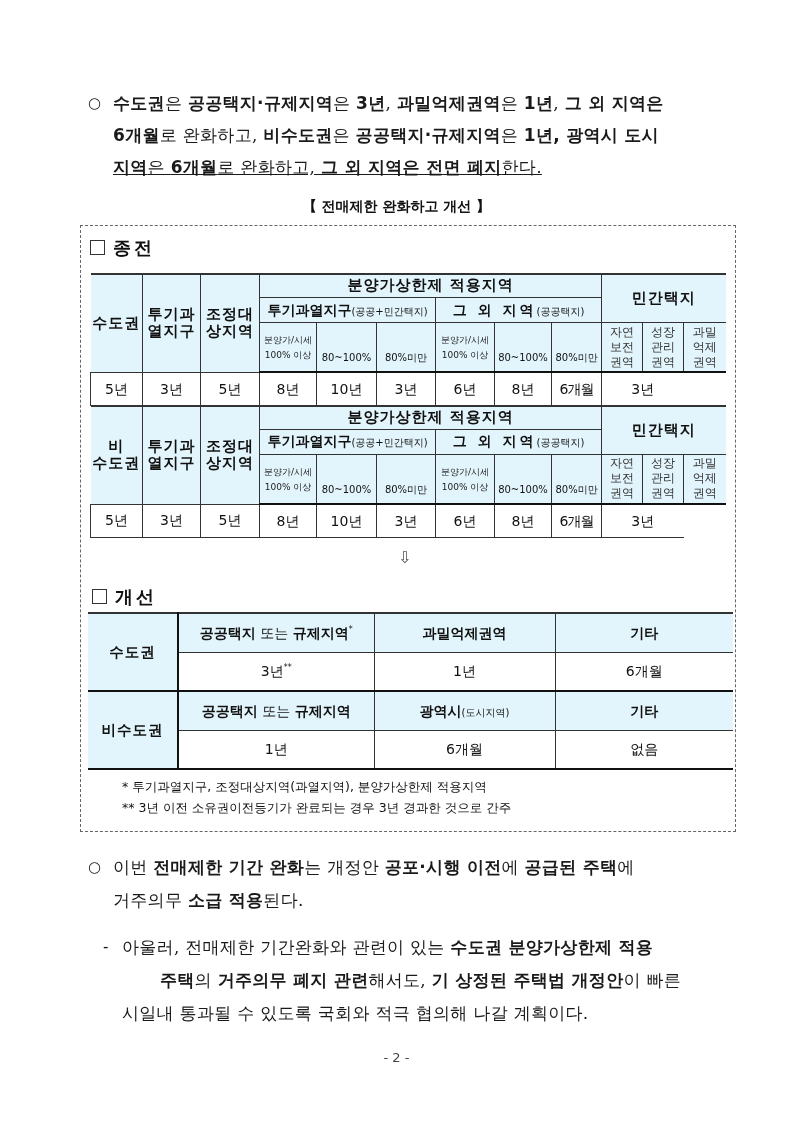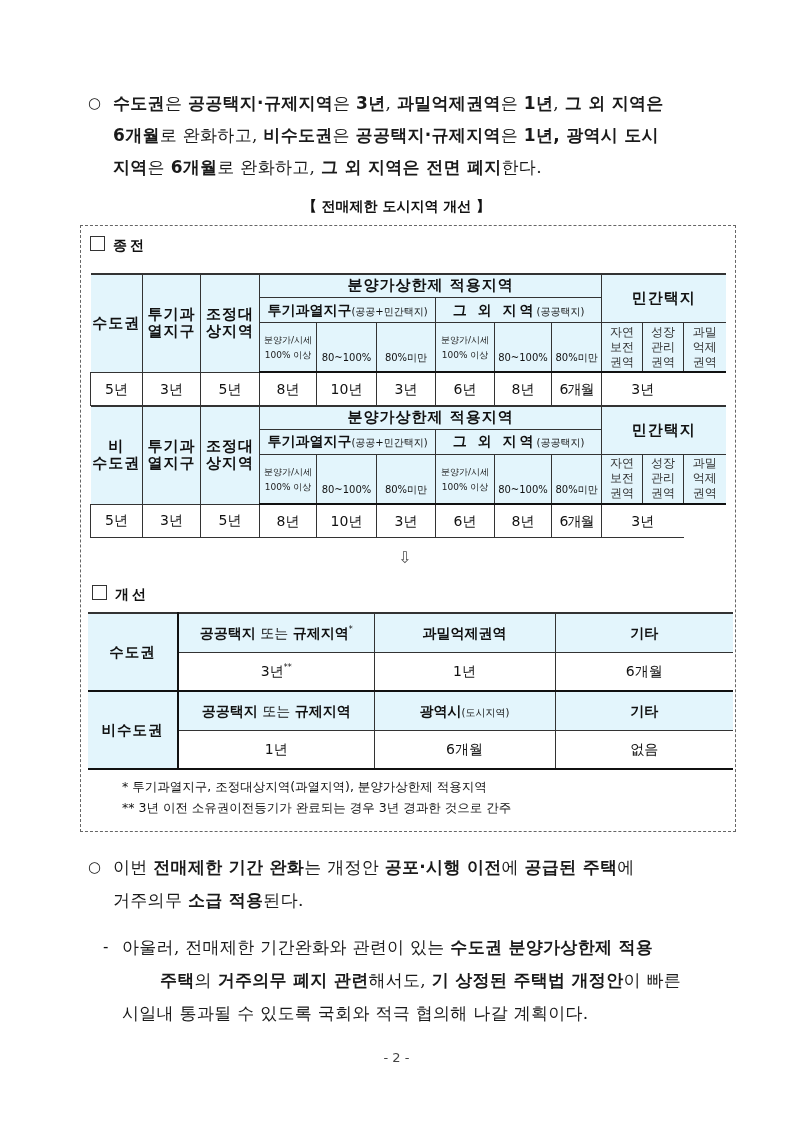--- a/index.html
+++ b/index.html
@@ -3,21 +3,21 @@
 <meta charset="utf-8">
 <style>
   html, body { margin:0; padding:0; background:#ffffff; }
   body { width:793px; height:1121px; position:relative; overflow:hidden;
          font-family:"DejaVu Sans","Liberation Sans",sans-serif; color:#111; }
   .para { position:absolute; left:113px; font-family:"DejaVu Serif","Liberation Serif",serif; font-size:17px; letter-spacing:0.3px; white-space:nowrap; color:#1a1a1a; }
   .para b { font-family:"DejaVu Sans","Liberation Sans",sans-serif; font-weight:bold; }
   .bullet { position:absolute; font-family:"DejaVu Sans",sans-serif; font-size:15px; }
   .caption { position:absolute; left:0; width:793px; text-align:center; top:198px; font-size:14px; font-weight:bold; }
   .dashbox { position:absolute; left:80px; top:225px; width:656px; height:607px; border:1.5px dashed #666; box-sizing:border-box; }
-  .section-title { position:absolute; font-size:14px; font-weight:bold; }
+  .section-title { position:absolute; font-size:18px; font-weight:bold; }
   .section-title .box { display:inline-block; width:13px; height:13px; border:1.3px solid #333; margin-right:8px; vertical-align:-1px; }
   table { border-collapse:collapse; position:absolute; table-layout:fixed; }
   td { border:1px solid #333; text-align:center; vertical-align:middle; padding:0; font-size:13px; line-height:1.15; }
   .hd { background:#e3f5fc; }
   .big { font-size:15px; font-weight:bold; letter-spacing:1px; }
   .mid { font-size:14px; font-weight:bold; }
   .tiny { font-size:9px; color:#222; line-height:1.3; }
   .small { font-size:10px; }
   .v { font-size:14px; }
   .tbl1 { left:90px; width:635px; border-top:2px solid #333; }
@@ -30,23 +30,23 @@
   .note { position:absolute; left:122px; font-size:12.5px; white-space:nowrap; }
   .arrow { position:absolute; left:398px; top:548px; font-size:16px; color:#555; }
   .pageno { position:absolute; left:0; width:793px; text-align:center; top:1050px; font-size:13px; color:#444; }
 </style>
 </head>
 <body>
 
 <span class="bullet" style="left:88px; top:94px;">○</span>
 <div class="para" style="top:92px; left:113px;"><b>수도권</b><span>은 </span><b>공공택지·규제지역</b><span>은 </span><b>3년</b><span>, </span><b>과밀억제권역</b><span>은 </span><b>1년</b><span>, </span><b>그 외 지역은</b></div>
 <div class="para" style="top:124px;"><b>6개월</b><span>로 완화하고, </span><b>비수도권</b><span>은 </span><b>공공택지·규제지역</b><span>은 </span><b>1년, 광역시 도시</b></div>
-<div class="para" style="top:156px;"><b>지역</b><span>은 </span><b>6개월</b><span>로 완화하고, </span><b>그 외 지역은 전면 폐지</b><span>한다.</span></div>
-
-<div class="caption">【 전매제한 도시지역 개선 】</div>
+<div class="para" style="top:156px;text-decoration:underline;"><b>지역</b><span>은 </span><b>6개월</b><span>로 완화하고, </span><b>그 외 지역은 전면 폐지</b><span>한다.</span></div>
+
+<div class="caption">【 전매제한 완화하고 개선 】</div>
 
 <div class="dashbox"></div>
 
 <div class="section-title" style="left:90px; top:236px;">
   <span class="box"></span><span style="letter-spacing:3px;">종전</span>
 </div>
 
 <table class="tbl1" id="tbl-before-0" style="top:273px; height:133px;">
     <colgroup>
       <col style="width:52px">

